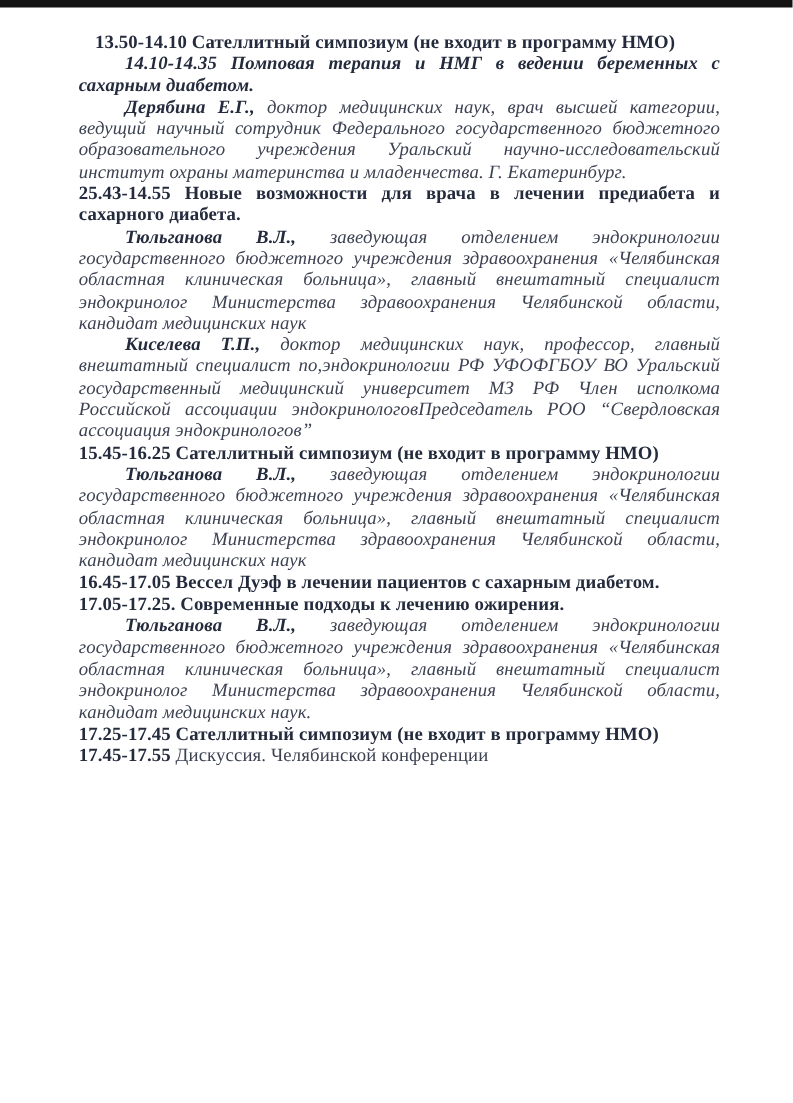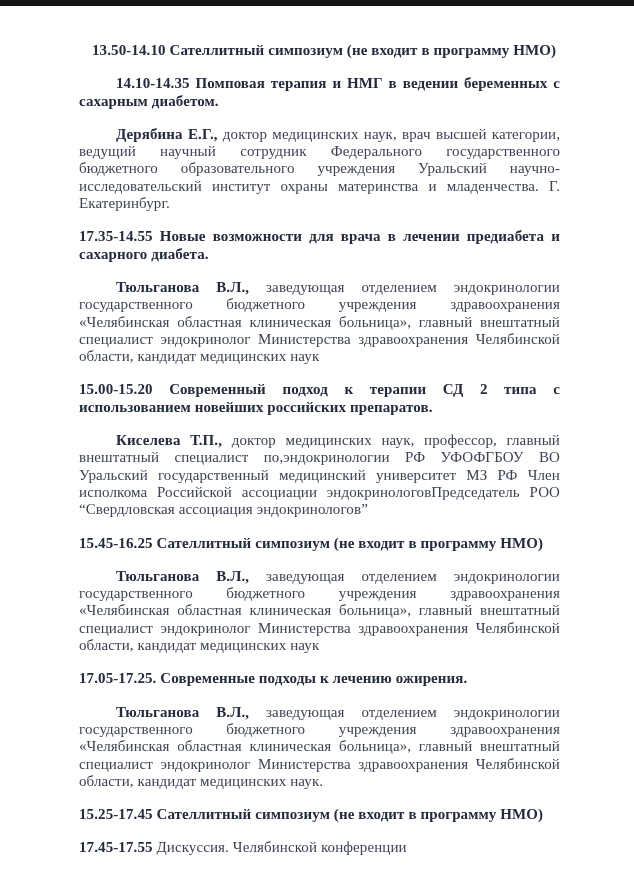--- a/index.html
+++ b/index.html
@@ -18,57 +18,57 @@
   .content {
     position: absolute;
     left: 63px; top: 26px;
     width: 513px;
     font-size: 15px;
     line-height: 17.3px;
     text-align: justify;
     color: #3c4252;
     letter-spacing: 0.1px;
   }
-  .content p { margin: 16px; padding: 0; }
-  .ind    { text-indent: 37px; }
+  .content p { margin: 0; padding: 0; }
+  .ind    { text-indent: 37px; font-style: italic; }
   .ind-sm { text-indent: 13px; }
   .bold   { font-weight: bold; color: #242b3d; }
 </style>
 </head>
 <body>
 
 <div class="top-bar"></div>
 
 <div class="content">
 
   <p class="ind-sm"><span class="bold">13.50-14.10 Сателлитный симпозиум (не входит в программу НМО)</span></p>
 
   <p class="ind"><span class="bold">14.10-14.35 Помповая терапия и НМГ в ведении беременных с сахарным диабетом.</span></p>
 
   <p class="ind"><span class="bold">Дерябина Е.Г.,</span><span> доктор медицинских наук, врач высшей категории, ведущий научный сотрудник Федерального государственного бюджетного образовательного учреждения Уральский научно-исследовательский институт охраны материнства и младенчества. Г. Екатеринбург.</span></p>
 
-  <p><span class="bold">17.35-14.55 Новые возможности для врача в лечении предиабета и сахарного диабета.</span></p>
+  <p><span class="bold">25.43-14.55 Новые возможности для врача в лечении предиабета и сахарного диабета.</span></p>
 
   <p class="ind"><span class="bold">Тюльганова В.Л.,</span><span> заведующая отделением эндокринологии государственного бюджетного учреждения здравоохранения «Челябинская областная клиническая больница», главный внештатный специалист эндокринолог Министерства здравоохранения Челябинской области, кандидат медицинских наук</span></p>
 
 
-  <p><span class="bold">15.00-15.20 Современный подход к терапии СД 2 типа с использованием новейших российских препаратов.</span></p>
 
 
 
   <p class="ind"><span class="bold">Киселева Т.П.,</span><span> доктор медицинских наук, профессор, главный внештатный специалист по,эндокринологии РФ УФОФГБОУ ВО Уральский государственный медицинский университет МЗ РФ Член исполкома Российской ассоциации эндокринологовПредседатель РОО “Свердловская ассоциация эндокринологов”</span></p>
 
   <p><span class="bold">15.45-16.25 Сателлитный симпозиум (не входит в программу НМО)</span></p>
 
 
   <p class="ind"><span class="bold">Тюльганова В.Л.,</span><span> заведующая отделением эндокринологии государственного бюджетного учреждения здравоохранения «Челябинская областная клиническая больница», главный внештатный специалист эндокринолог Министерства здравоохранения Челябинской области, кандидат медицинских наук</span></p>
 
+  <p><span class="bold">16.45-17.05 Вессел Дуэф в лечении пациентов с сахарным диабетом.</span></p>
 
 
   <p><span class="bold">17.05-17.25. Современные подходы к лечению ожирения.</span></p>
 
   <p class="ind"><span class="bold">Тюльганова В.Л.,</span><span> заведующая отделением эндокринологии государственного бюджетного учреждения здравоохранения «Челябинская областная клиническая больница», главный внештатный специалист эндокринолог Министерства здравоохранения Челябинской области, кандидат медицинских наук.</span></p>
 
-  <p><span class="bold">15.25-17.45 Сателлитный симпозиум (не входит в программу НМО)</span></p>
+  <p><span class="bold">17.25-17.45 Сателлитный симпозиум (не входит в программу НМО)</span></p>
 
   <p><span class="bold">17.45-17.55</span><span> Дискуссия. Челябинской конференции</span></p>
 
 </div>
 
 </body></html>

